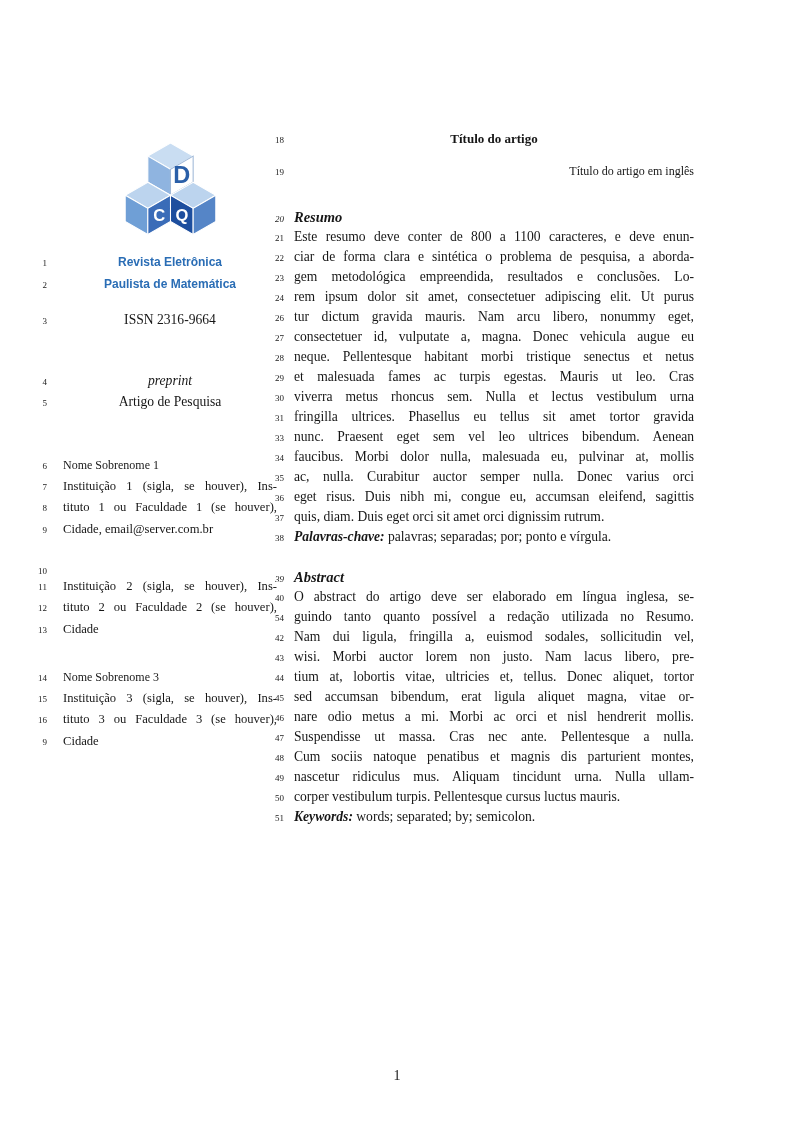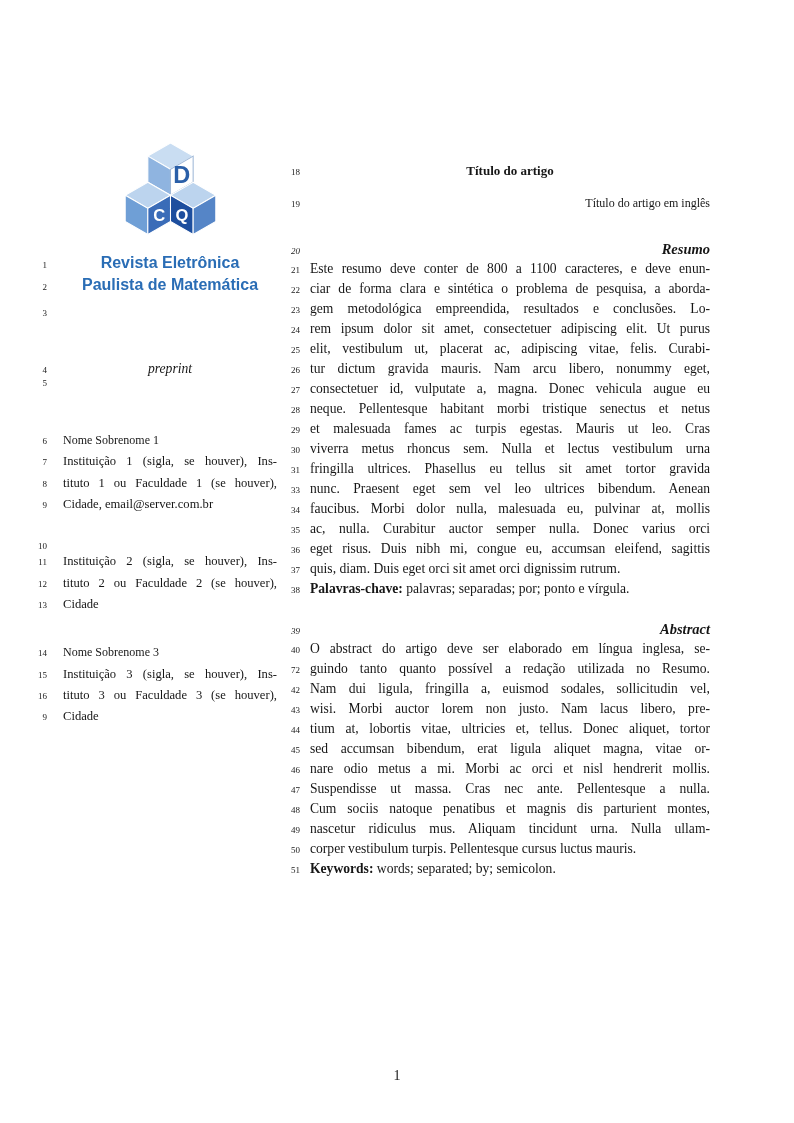--- a/index.html
+++ b/index.html
@@ -2,62 +2,62 @@
 <html><head>
 <meta charset="utf-8">
 <style>
   html,body { margin:0; padding:0; background:#ffffff; }
   .page {
     position:relative; width:794px; height:1123px; background:#ffffff;
     font-family:"Liberation Serif", serif; color:#161616; overflow:hidden;
   }
   .col { position:absolute; top:129px; }
   .col.left  { left:33px;  width:248px; }
-  .col.right { left:286px; width:430px;margin-top:32px; }
+  .col.right { left:270px; width:430px; }
 
   .row { display:flex; align-items:baseline; }
   .ln  { flex:none; width:14px; text-align:right; font-size:9px; color:#1a1a1a; line-height:1; }
 
   
   .lcontent { margin-left:16px; width:214px; }
   .left .row { line-height:21.3px; font-size:12.6px; }
   .logo-row .lcontent { text-align:center; }
   .logo-row { margin-bottom:6px; }
   .brand-row { line-height:22px; }
   .brand-row .lcontent {
     font-family:"Liberation Sans", sans-serif; font-weight:bold;
-    font-size:16px; color:#2a6db5; text-align:center; white-space:nowrap;
+    font-size:12px; color:#2a6db5; text-align:center; white-space:nowrap;
   }
   .meta-row { line-height:20px; }
   .meta-row .lcontent { font-size:13.6px; text-align:center; white-space:nowrap; }
   .row-issn { margin-top:14px; }
   .row-preprint .lcontent { font-style:italic;margin-top:40px; }
   .author-block { margin-top:27px; }
   .author-block.first { margin-top:42px; }
   .name-row .lcontent { font-weight:normal; font-size:12px; white-space:nowrap; }
   .addr-row .lcontent { white-space:nowrap; }
 
   
   .rcontent { margin-left:10px; width:400px; }
   .right .row { line-height:20px; font-size:13.6px; }
   .row-title { line-height:24px; }
   .row-title .rcontent { font-size:13px; font-weight:bold; text-align:center; }
   .row-subtitle { margin-top:12px; }
   .row-subtitle .rcontent { font-size:12px; text-align:right; }
   .row-heading { margin-top:26px;font-style:italic; }
   .row-heading.abstract { margin-top:20px; }
-  .row-heading .rcontent { font-size:14.5px; font-weight:bold; text-align:right; }
+  .row-heading .rcontent { font-size:14.5px; font-weight:bold; text-align:left; }
 
   .just {
     text-align:justify; text-align-last:justify; text-justify:inter-word;
     white-space:nowrap; overflow:visible;
   }
   .para > .row:last-child .just,
   .addr > .row:last-child .just { text-align-last:left; }
-  .kw-row b { font-weight:bold; }
+  .kw-row b { font-weight:bold;font-style:italic; }
 
   .footer {
     position:absolute; top:1068px; left:0; width:794px;
     text-align:center; font-size:14px; color:#161616;
   }
 </style>
 </head>
 <body>
 
 <div class="page">
@@ -91,27 +91,29 @@
       <span class="ln">1</span>
       <div class="lcontent">Revista Eletrônica</div>
     </div>
     <div class="row brand-row">
       <span class="ln">2</span>
       <div class="lcontent">Paulista de Matemática</div>
     </div>
 
     <div class="row meta-row row-issn">
       <span class="ln">3</span>
+      <div class="lcontent">ISSN 2316-9664</div>
     </div>
     <div class="row meta-row row-preprint">
       <span class="ln">4</span>
       <div class="lcontent">preprint</div>
     </div>
     <div class="row meta-row">
       <span class="ln">5</span>
+      <div class="lcontent">Artigo de Pesquisa</div>
     </div>
 
     <div class="author-block first">
       <div class="row name-row">
         <span class="ln">6</span>
         <div class="lcontent">Nome Sobrenome 1</div>
       </div>
       <div class="addr">
 
           <div class="row addr-row">
@@ -211,24 +213,20 @@
           <div class="row">
             <span class="ln">23</span>
             <div class="rcontent just">gem metodológica empreendida, resultados e conclusões. Lo-</div>
           </div>
 
           <div class="row">
             <span class="ln">24</span>
             <div class="rcontent just">rem ipsum dolor sit amet, consectetuer adipiscing elit. Ut purus</div>
           </div>
 
-          <div class="row">
-            <span class="ln">25</span>
-            <div class="rcontent just">elit, vestibulum ut, placerat ac, adipiscing vitae, felis. Curabi-</div>
-          </div>
 
           <div class="row">
             <span class="ln">26</span>
             <div class="rcontent just">tur dictum gravida mauris. Nam arcu libero, nonummy eget,</div>
           </div>
 
           <div class="row">
             <span class="ln">27</span>
             <div class="rcontent just">consectetuer id, vulputate a, magna. Donec vehicula augue eu</div>
           </div>
@@ -291,21 +289,21 @@
         <div class="rcontent">Abstract</div>
       </div>
       <div class="para">
 
           <div class="row">
             <span class="ln">40</span>
             <div class="rcontent just">O abstract do artigo deve ser elaborado em língua inglesa, se-</div>
           </div>
 
           <div class="row">
-            <span class="ln">72</span>
+            <span class="ln">54</span>
             <div class="rcontent just">guindo tanto quanto possível a redação utilizada no Resumo.</div>
           </div>
 
           <div class="row">
             <span class="ln">42</span>
             <div class="rcontent just">Nam dui ligula, fringilla a, euismod sodales, sollicitudin vel,</div>
           </div>
 
           <div class="row">
             <span class="ln">43</span>

